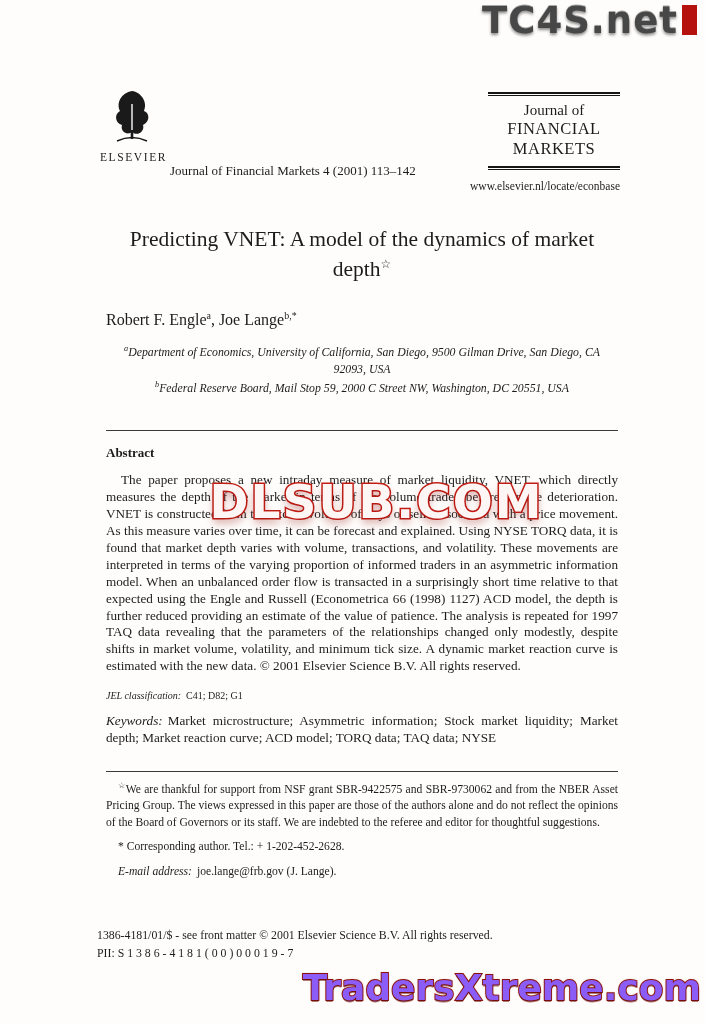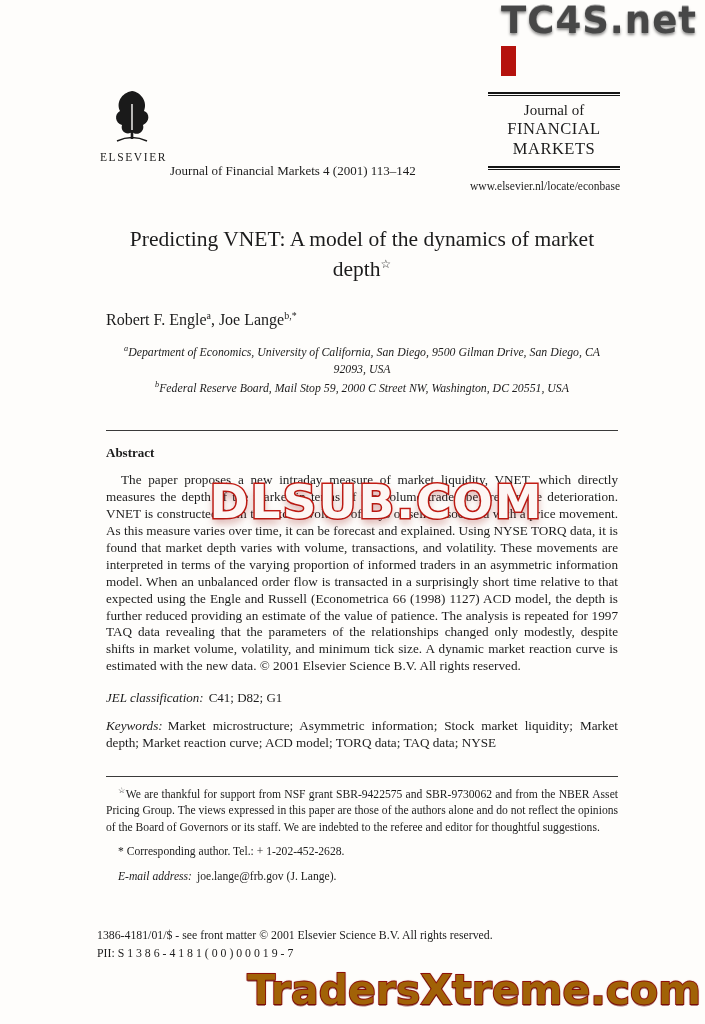--- a/index.html
+++ b/index.html
@@ -10,36 +10,36 @@
     background: #fefdfb; color: #1c1c1c; overflow: hidden;
     font-family: "Liberation Serif", "DejaVu Serif", serif;
   }
 
   
   .wm-top {
     position: absolute; top: 2px; right: 8px;
     display: flex; align-items: flex-start; gap: 4px;
     font-family: "DejaVu Sans", "Liberation Sans", sans-serif;
     font-weight: bold; font-size: 37px; line-height: 1; letter-spacing: 1px;
-    color: #474747; text-shadow: 0 -1px 0 #a8a8a8, 0 2px 3px rgba(0,0,0,.45); flex-direction: column;
+    color: #474747; text-shadow: 0 -1px 0 #a8a8a8, 0 2px 3px rgba(0,0,0,.45);
   }
   .wm-top .red-block { width: 15px; height: 30px; background: #b5120d; margin-top: 3px; }
   .wm-mid {
     position: absolute; top: 474px; left: 0; width: 100%; text-align: center;
     font-family: "DejaVu Sans", "Liberation Sans", sans-serif;
     font-weight: bold; font-size: 47px; letter-spacing: 2px;
     color: #fdf6f4; -webkit-text-stroke: 3px #c41e16; paint-order: stroke;
     text-shadow: 0 0 1px #c41e16, 0 5px 8px rgba(140,10,5,.35);
     padding-left: 48px;
   }
   .wm-bottom {
     position: absolute; top: 970px; right: 0; padding-right: 4px;
     font-family: "DejaVu Sans", "Liberation Sans", sans-serif;
-    font-weight: bold; font-size: 41px; line-height: 1;
-    color: #a16207; -webkit-text-stroke: 1.8px #8d120b; paint-order: stroke;
+    font-weight: bold; font-size: 36px; line-height: 1;
+    color: #8b5cf6; -webkit-text-stroke: 1.8px #8d120b; paint-order: stroke;
     text-shadow: 0 2px 0 rgba(100,8,4,.5), 0 0 2px #8d120b;
   }
 
   
   .elsevier { position: absolute; left: 100px; top: 84px; width: 64px; text-align: center; }
   .elsevier .word { font-size: 11.5px; letter-spacing: 1.6px; margin-top: 3px; }
   .citation { position: absolute; left: 170px; top: 163px; width: 290px; text-align: left; font-size: 13px; }
   .jbox { position: absolute; top: 92px; right: 85px; width: 132px; text-align: center; }
   .drule { height: 4px; border-top: 2px solid #161616; border-bottom: 1px solid #161616; }
   .jbox-text { padding: 6px 0 7px; }
@@ -52,21 +52,21 @@
   .title { font-size: 21.5px; font-weight: normal; text-align: center; margin: 0; line-height: 1.4; padding: 0 14px; }
   .title sup { font-size: .55em; }
   .authors { font-size: 16px; margin-top: 26px; }
   .authors sup { font-size: .62em; }
   .affiliations { margin-top: 13px; text-align: center; font-style: italic; font-size: 11.8px; line-height: 1.5; padding: 0 16px; }
   .affil sup { font-size: .7em; }
   .rule  { border-top: 1px solid #3a3a3a; margin-top: 33px; }
   .rule2 { border-top: 1px solid #3a3a3a; margin-top: 25px; }
   .abs-head { font-weight: bold; font-size: 13px; margin: 14px 0 0; }
   .abs-text { font-size: 13.2px; line-height: 1.28; text-align: justify; margin: 11px 0 0; text-indent: 15px; }
-  .jel { font-size: 13px; margin: 15px 0 0; }
+  .jel { font-size: 10px; margin: 15px 0 0; }
   .it { font-style: italic; margin-right: 5px; }
   .keywords { font-size: 13.2px; line-height: 1.25; text-align: justify; margin: 12px 0 0; }
   .fn { font-size: 11.6px; line-height: 1.42; text-align: justify; margin: 8px 0 0; }
   .fn sup { font-size: .7em; }
   .fn-indent { text-indent: 12px; }
   .footer { position: absolute; left: 97px; top: 926px; font-size: 11.8px; line-height: 1.55; }
   .footer p { margin: 0; }
 </style>
 </head>
 <body>

